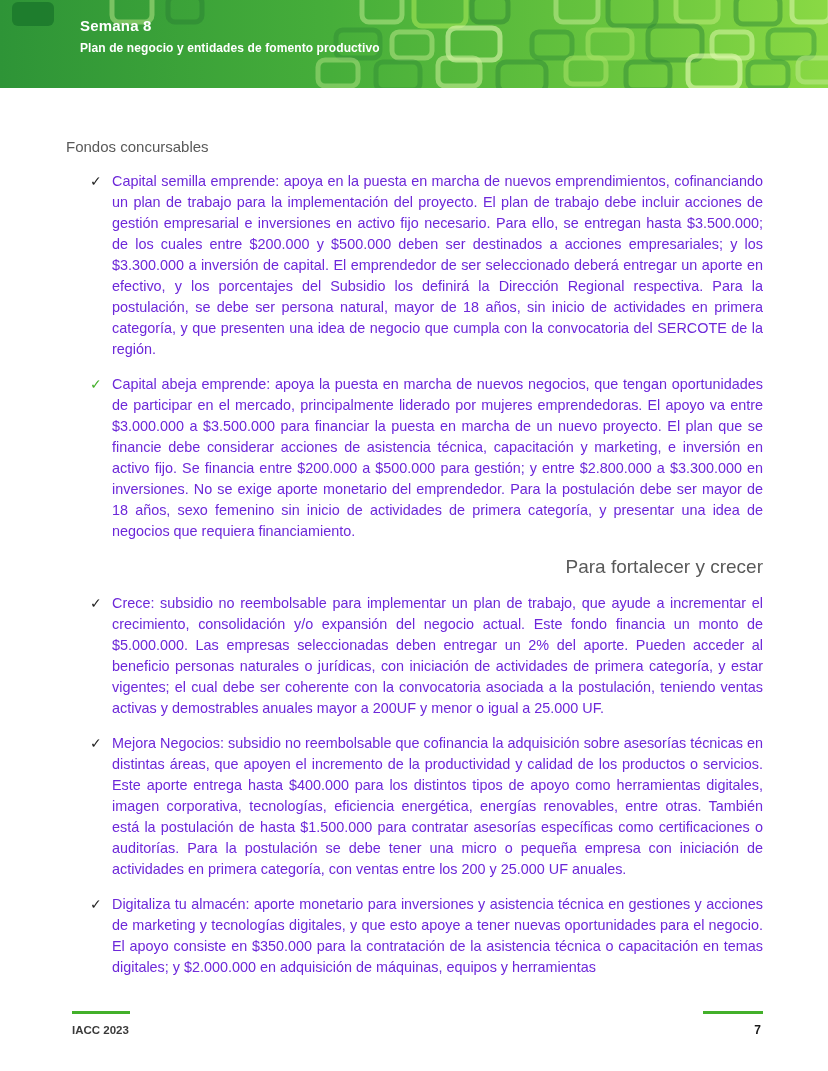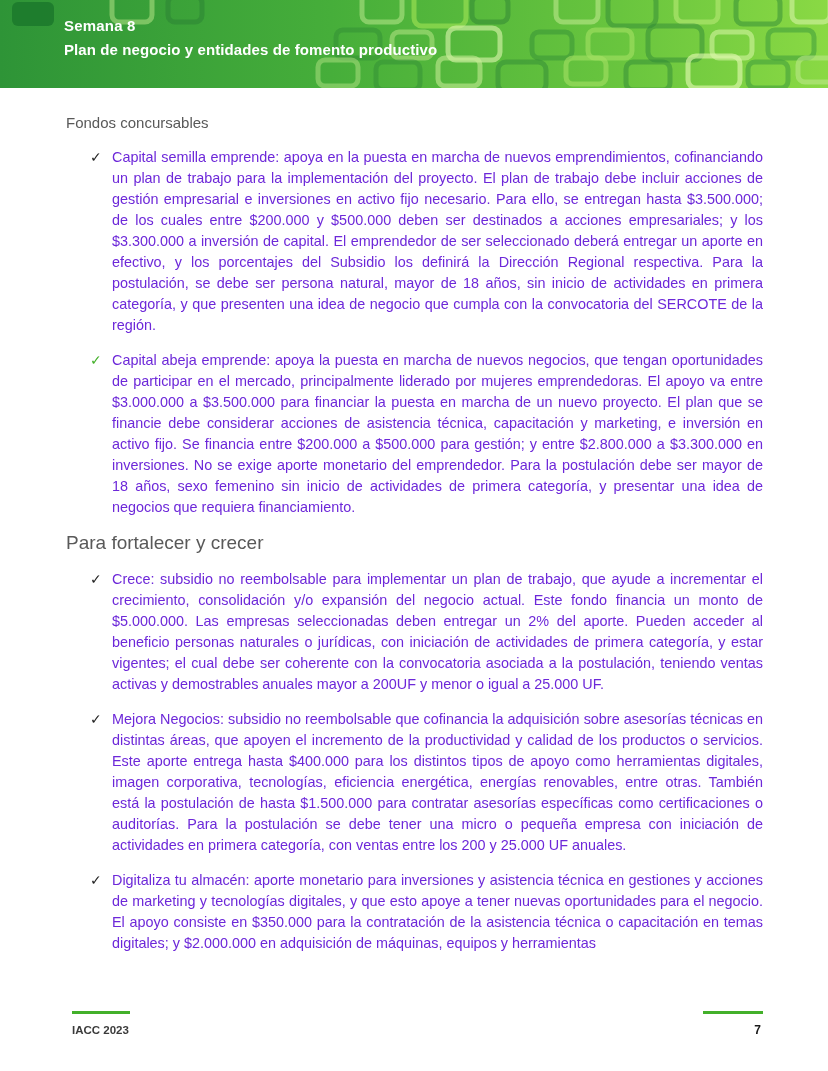--- a/index.html
+++ b/index.html
@@ -23,51 +23,52 @@
     overflow: hidden;
   }
   .banner-svg {
     position: absolute;
     top: 0; left: 0;
     width: 100%; height: 100%;
     display: block;
   }
   .banner-text {
     position: absolute;
-    left: 64px;
+    left: 80px;
     top: 17px;
     color: #ffffff;
     z-index: 2;
   }
   .banner-week {
     font-size: 15px;
     font-weight: bold;
     letter-spacing: 0.2px;
   }
   .banner-subtitle {
     margin-top: 7px;
-    font-size: 15px;
+    font-size: 12px;
     font-weight: bold;
     letter-spacing: 0.1px;
   }
 
   
   .content {
-    padding: 26px 65px 0 66px;
+    padding: 50px 65px 0 66px;
   }
   .sec-title {
     color: #595959;
     font-weight: 400;
     font-size: 15px;
     margin-bottom: 16px;
   }
   .sec-title.large {
     font-size: 19px;
     margin-top: 12px;
     margin-bottom: 15px;
+    text-align: right;
   }
   .item {
     display: flex;
     margin: 0 0 14px 24px;
   }
   .check {
     flex: 0 0 22px;
     width: 22px;
     font-size: 14px;
     line-height: 21px;

